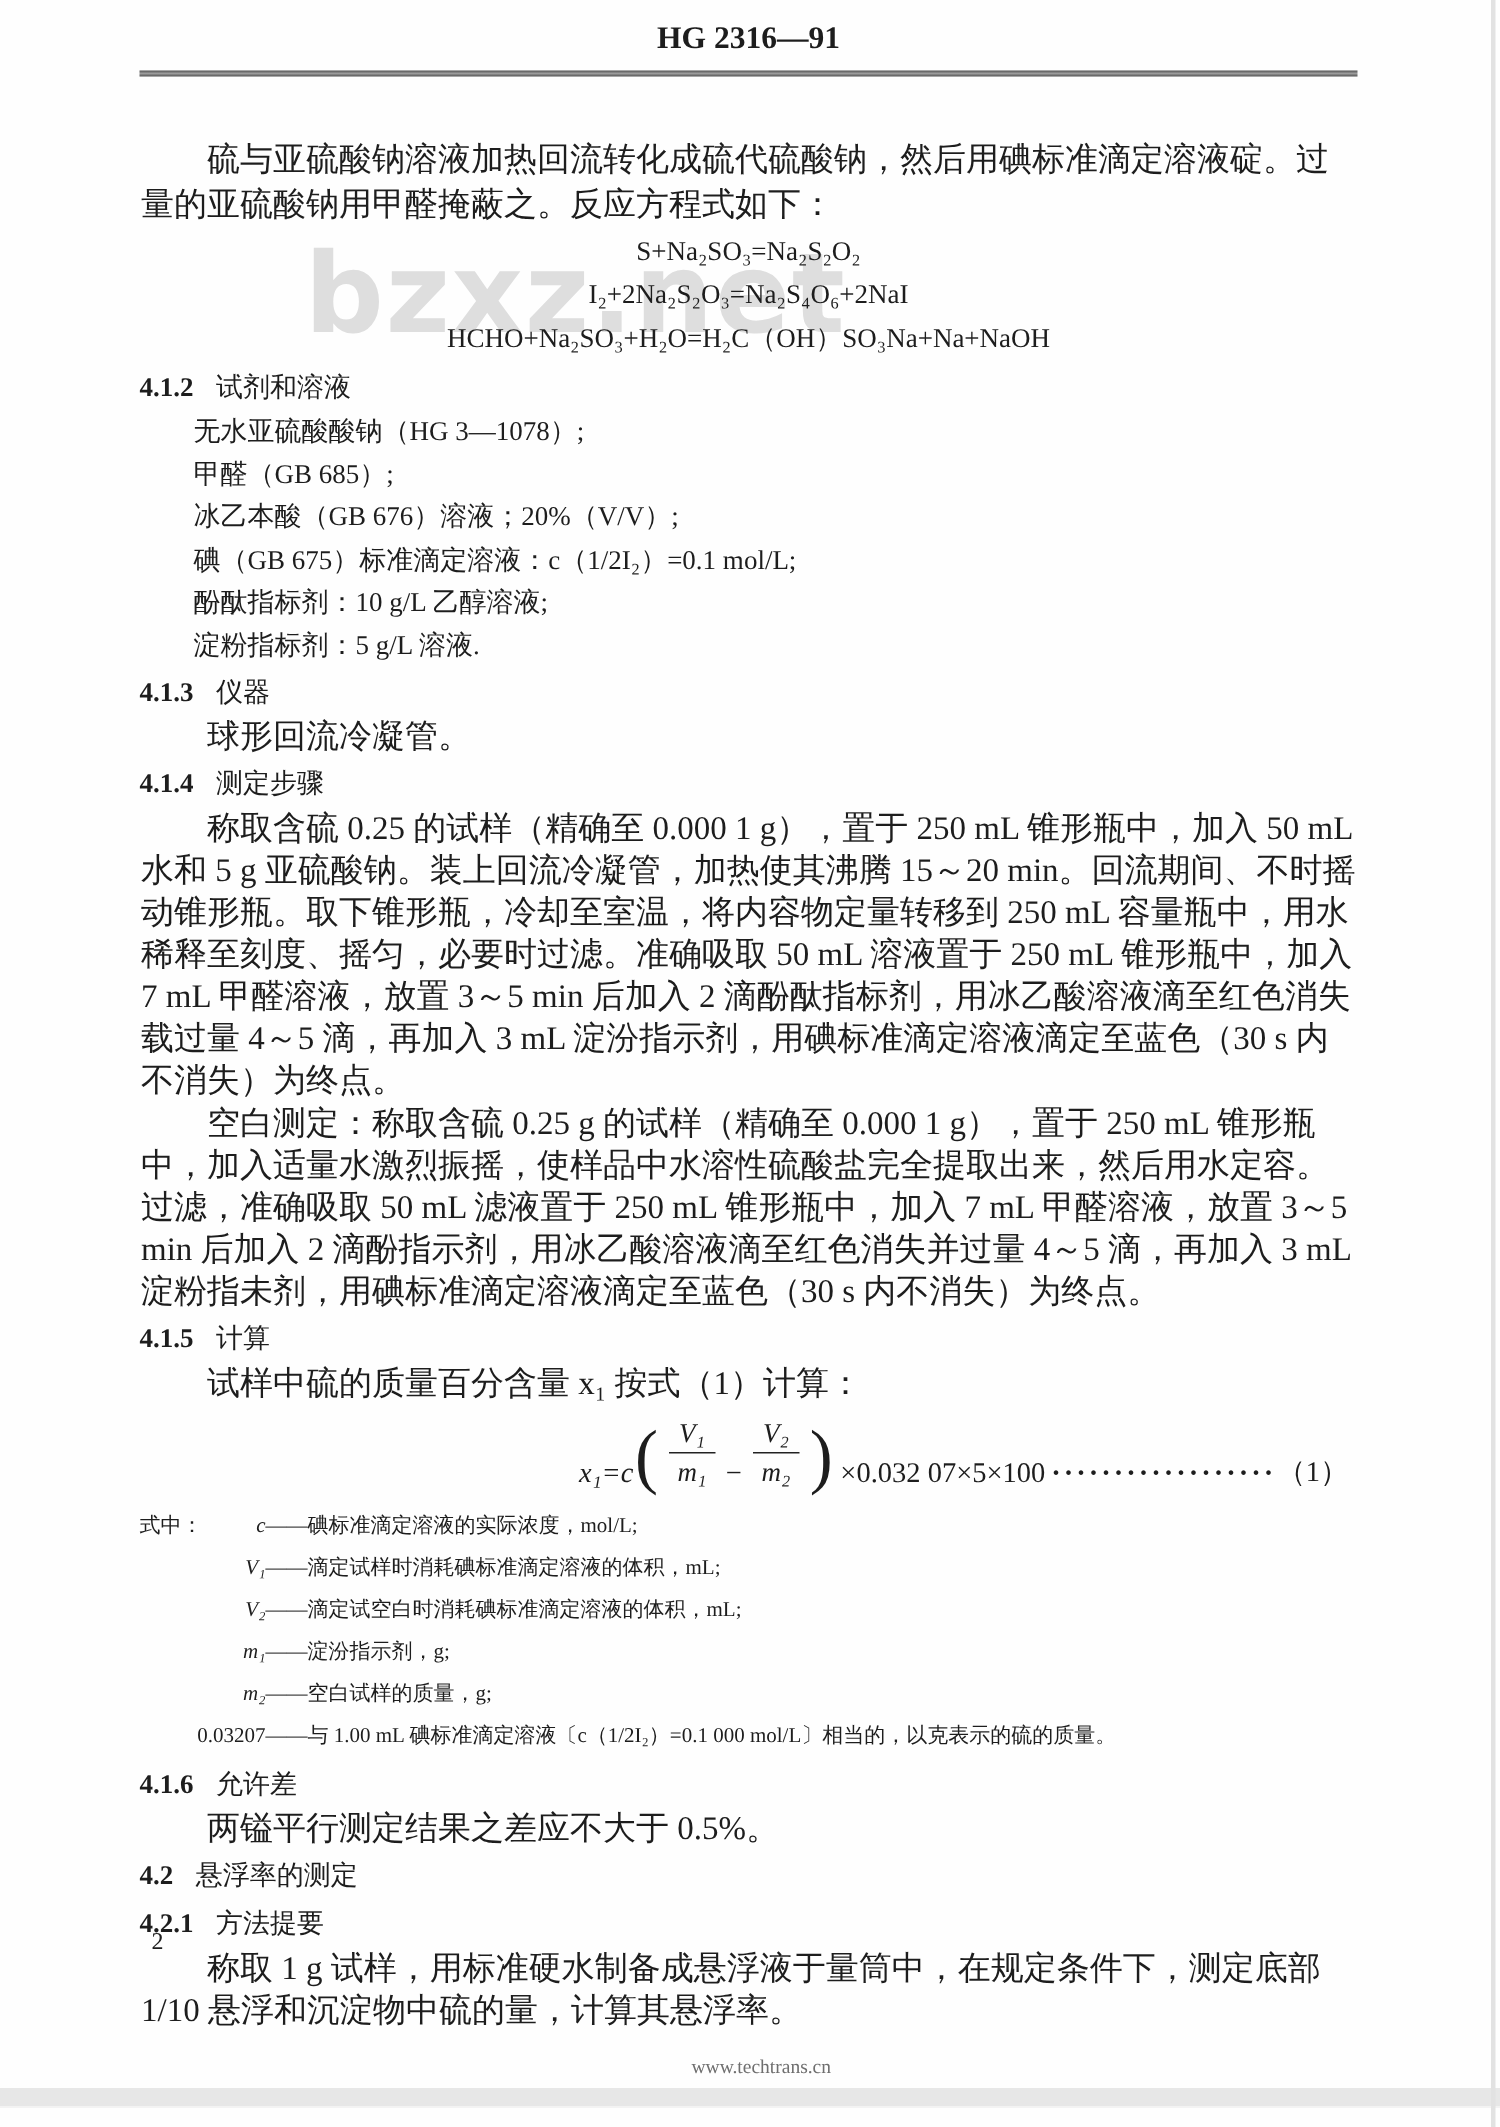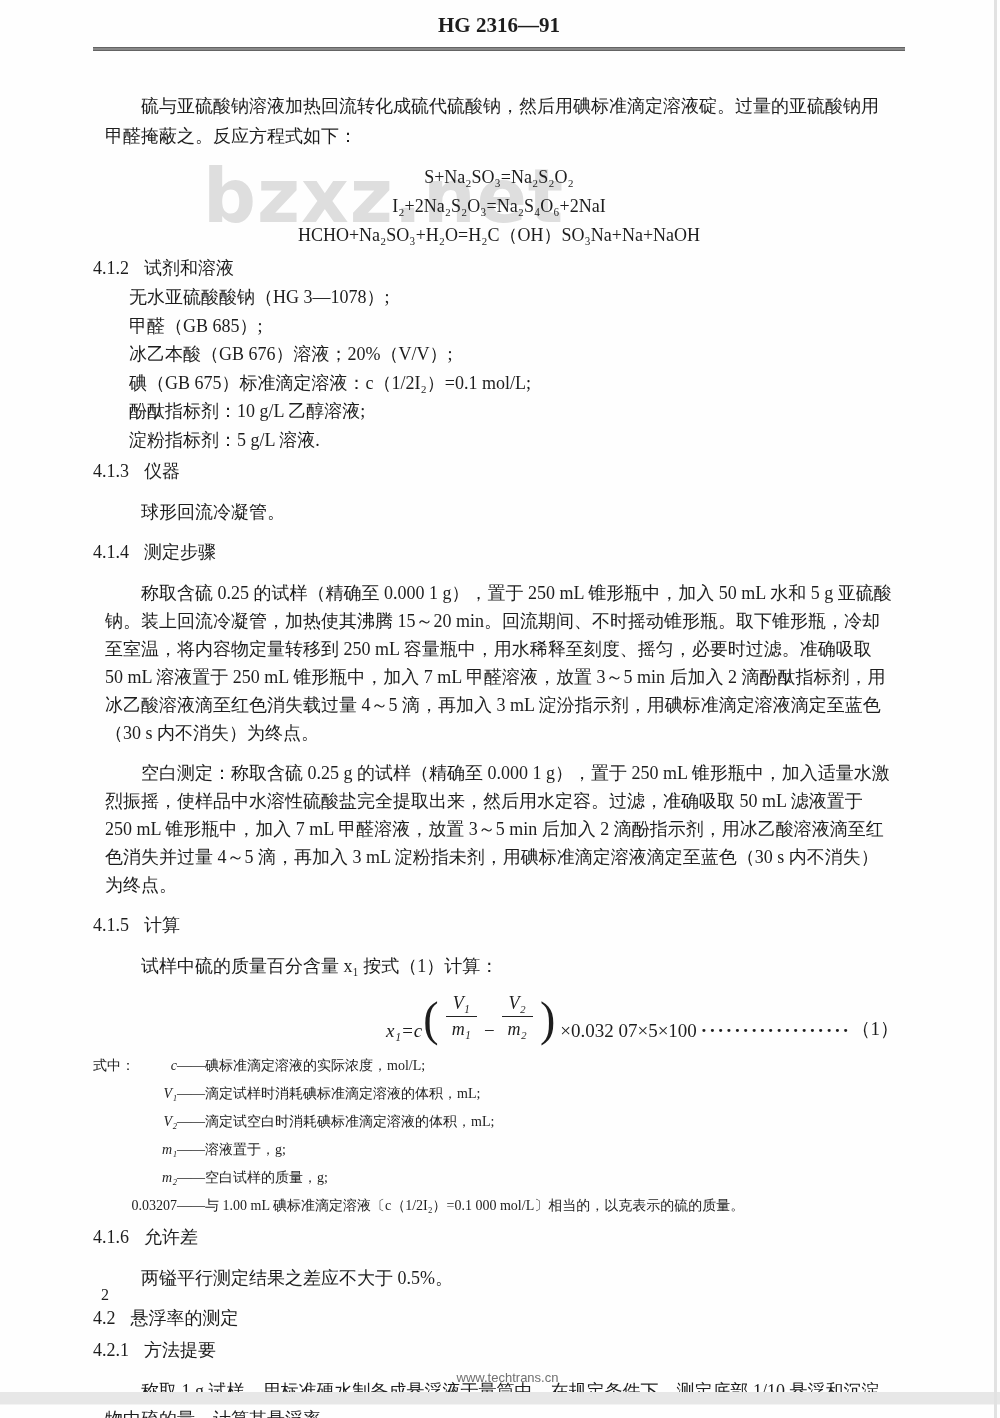--- a/index.html
+++ b/index.html
@@ -26,27 +26,27 @@
     padding:13px 95px 0 93px;
   }
   .doc-header{
     text-align:center;
     font-weight:bold;font-size:21px;line-height:24px;
   }
   .header-rule{
     margin-top:10px;height:4px;
     background:linear-gradient(#515151,#9b9b9b 50%,#515151);
   }
-  .body-text{font-size:18px;line-height:28px;margin:12px;}
+  .body-text{font-size:22px;line-height:28px;margin:1px;}
   p.indent{text-indent:2em;}
   .intro{margin-top:40px;line-height:30px;}
   .equations{text-align:center;font-size:18px;line-height:29px;margin:2px 0 4px 0;}
   .eq-line{white-space:nowrap;}
   .heading{font-size:18px;line-height:29px;margin-top:3px;}
-  .heading .num{font-weight:normal;margin-right:15px;}
+  .heading .num{font-weight:bold;margin-right:15px;}
   .reagent{padding-left:2em;font-size:18px;line-height:28.5px;}
   
   .formula-row{
     display:flex;align-items:flex-end;
     margin:8px 0 10px 0;font-size:19px;
   }
   .f-left{margin-left:293px;font-style:italic;white-space:nowrap;}
   .paren{
     font-size:46px;line-height:1;font-weight:normal;
     transform:scaleY(1.05);margin:0 1px;font-style:normal;
@@ -65,21 +65,21 @@
   .def-row{display:flex;font-size:14px;line-height:28px;position:relative;}
   .def-prefix{position:absolute;left:0;top:0;}
   .def-term{width:84px;text-align:right;font-style:italic;flex:0 0 auto;}
   .def-term.upright{font-style:normal;}
   .def-dash{flex:0 0 auto;letter-spacing:0;}
   .def-desc{flex:1;}
   
   .page-number{position:absolute;left:101px;top:1286px;font-size:16px;z-index:1;}
   .footer-url{
     position:absolute;left:0;right:0;top:1370px;text-align:center;
-    font-family:Liberation Sans, sans-serif;
+    font-family:Liberation Serif, serif;
     font-size:13px;color:#6f6f6f;z-index:1;text-decoration:none;padding-left:15px;
   }
   .footer-bar{
     position:absolute;left:0;right:0;top:1392px;height:12px;
     background:#e7e7e7;border-bottom:1px solid #f3f3f3;z-index:1;
   }
 </style>
 </head>
 <body>
 
@@ -156,21 +156,21 @@
       <span class="def-desc">滴定试样时消耗碘标准滴定溶液的体积，mL;</span>
     </div>
     <div class="def-row">
       <span class="def-term">V₂</span>
       <span class="def-dash">——</span>
       <span class="def-desc">滴定试空白时消耗碘标准滴定溶液的体积，mL;</span>
     </div>
     <div class="def-row">
       <span class="def-term">m₁</span>
       <span class="def-dash">——</span>
-      <span class="def-desc">溶液置于，g;</span>
+      <span class="def-desc">淀汾指示剂，g;</span>
     </div>
     <div class="def-row">
       <span class="def-term">m₂</span>
       <span class="def-dash">——</span>
       <span class="def-desc">空白试样的质量，g;</span>
     </div>
     <div class="def-row">
       <span class="def-term upright">0.03207</span>
       <span class="def-dash">——</span>
       <span class="def-desc">与 1.00 mL 碘标准滴定溶液〔c（1/2I₂）=0.1 000 mol/L〕相当的，以克表示的硫的质量。</span>

